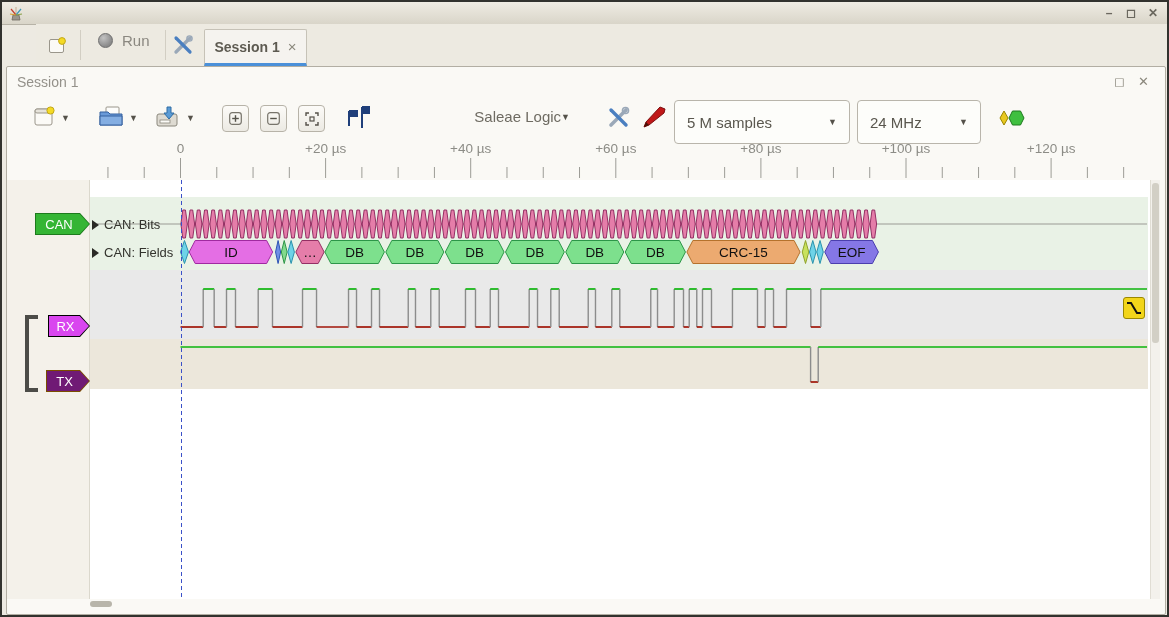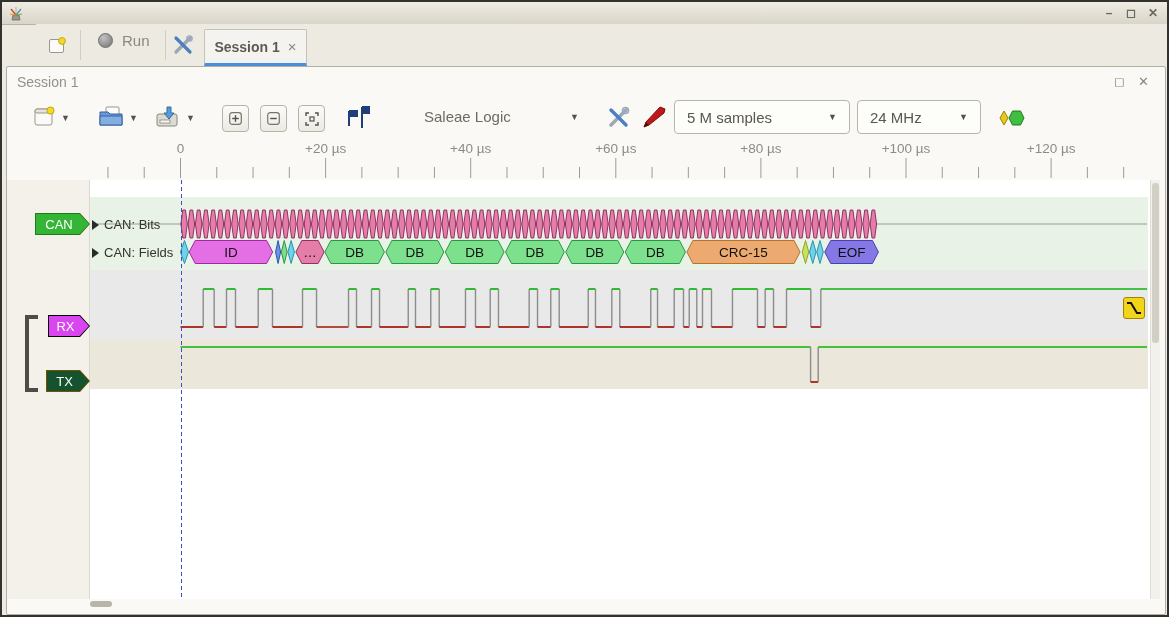--- a/index.html
+++ b/index.html
@@ -25,21 +25,21 @@
   .session-tab .x{font-size:15px;color:#8a877c;}
   
   .panel{left:4px;top:64px;width:1160px;height:549px;background:#faf9f5;border:1px solid #b2aea3;border-radius:2px;box-sizing:border-box;}
   .dock-title{left:15px;top:72px;font-size:14px;color:#94918a;}
   .dock-btn{color:#8a877c;font-size:13px;}
   
   .icon-btn{display:flex;align-items:center;justify-content:center;}
   .sq-btn{width:25px;height:25px;border:1px solid #b7b3a8;border-radius:4px;
     background:linear-gradient(#fcfbf8,#ecc);background:linear-gradient(#fcfbf8,#eceae3);
     display:flex;align-items:center;justify-content:center;}
-  .combo{height:34px;border:1px solid #b9b5ab;border-radius:4px;background:#fdfdfa;
+  .combo{height:44px;border:1px solid #b9b5ab;border-radius:4px;background:#fdfdfa;
     display:flex;align-items:center;justify-content:space-between;padding:0 12px;box-sizing:border-box;
     font-size:15px;color:#5a574e;}
   .drop-arrow{font-size:9px;color:#55524a;}
   .plain-drop{display:flex;align-items:center;font-size:15px;color:#6e6b62;}
   
   .trace-bg{left:5px;top:178px;width:1143px;height:419px;background:#ffffff;}
   .left-strip{left:5px;top:178px;width:83px;height:419px;background:#f4f1ea;border-right:1px solid #dbd8cd;box-sizing:border-box;}
   .rowbg{left:88px;width:1058px;}
   .row-label{display:flex;align-items:center;gap:5px;font-size:13px;color:#33332d;}
   .tri{width:0;height:0;border-left:7px solid #2a2a26;border-top:5px solid transparent;border-bottom:5px solid transparent;}
@@ -155,21 +155,21 @@
   </div>
   <div class="abs icon-btn" style="left:340px;top:102px">
     <svg width="28" height="27" viewBox="0 0 28 27">
       <line x1="7" y1="7" x2="7" y2="22" stroke="#1f3f7a" stroke-width="2"></line>
       <path d="M7,6 L16,6 L16,13 L7,13 Z" fill="#1f3f7a"></path>
       <line x1="20" y1="3" x2="20" y2="24" stroke="#1f3f7a" stroke-width="2"></line>
       <path d="M20,2 L28,2 L28,10 L20,10 Z" fill="#1f3f7a"></path>
     </svg>
   </div>
 
-  <div class="abs plain-drop" style="left:422px;top:106px;width:155px;justify-content:space-between">
+  <div class="abs plain-drop" style="left:413px;top:106px;width:155px;justify-content:flex-end">
     <span>Saleae Logic</span>
     <span class="drop-arrow">▼</span>
   </div>
   <div class="abs icon-btn" style="left:604px;top:103px">
     <svg width="25" height="25" viewBox="0 0 25 25">
       <line x1="5" y1="20" x2="20" y2="5" stroke="#9aa8b8" stroke-width="3.6" stroke-linecap="round"></line>
       <circle cx="19.5" cy="5.5" r="3" fill="none" stroke="#9aa8b8" stroke-width="1.6"></circle>
       <line x1="5" y1="5" x2="20" y2="20" stroke="#4a7fc0" stroke-width="3.4" stroke-linecap="round"></line>
     </svg>
   </div>
@@ -483,21 +483,21 @@
     <span>CAN: Fields</span>
   </div>
 
   <div class="abs bracket" style="left:23px;top:313px;width:9px;height:69px"></div>
   <div class="abs tag" style="left:46px;top:313px;width:42px;height:22px;background:#000000">
     <div class="tag-in" style="background:#d946ef">
         <span>RX</span>
       </div>
   </div>
   <div class="abs tag" style="left:44px;top:368px;width:44px;height:22px;background:#7a4d00">
-    <div class="tag-in" style="background:#14532d">
+    <div class="tag-in" style="background:#701a75">
         <span>TX</span>
       </div>
   </div>
 
   <div class="abs trig-badge" style="left:1121px;top:295px">
     <svg width="16" height="14" viewBox="0 0 16 14">
       <path d="M1,2 H5 L11,12 H15" fill="none" stroke="#111" stroke-width="2"></path>
     </svg>
   </div>
 

